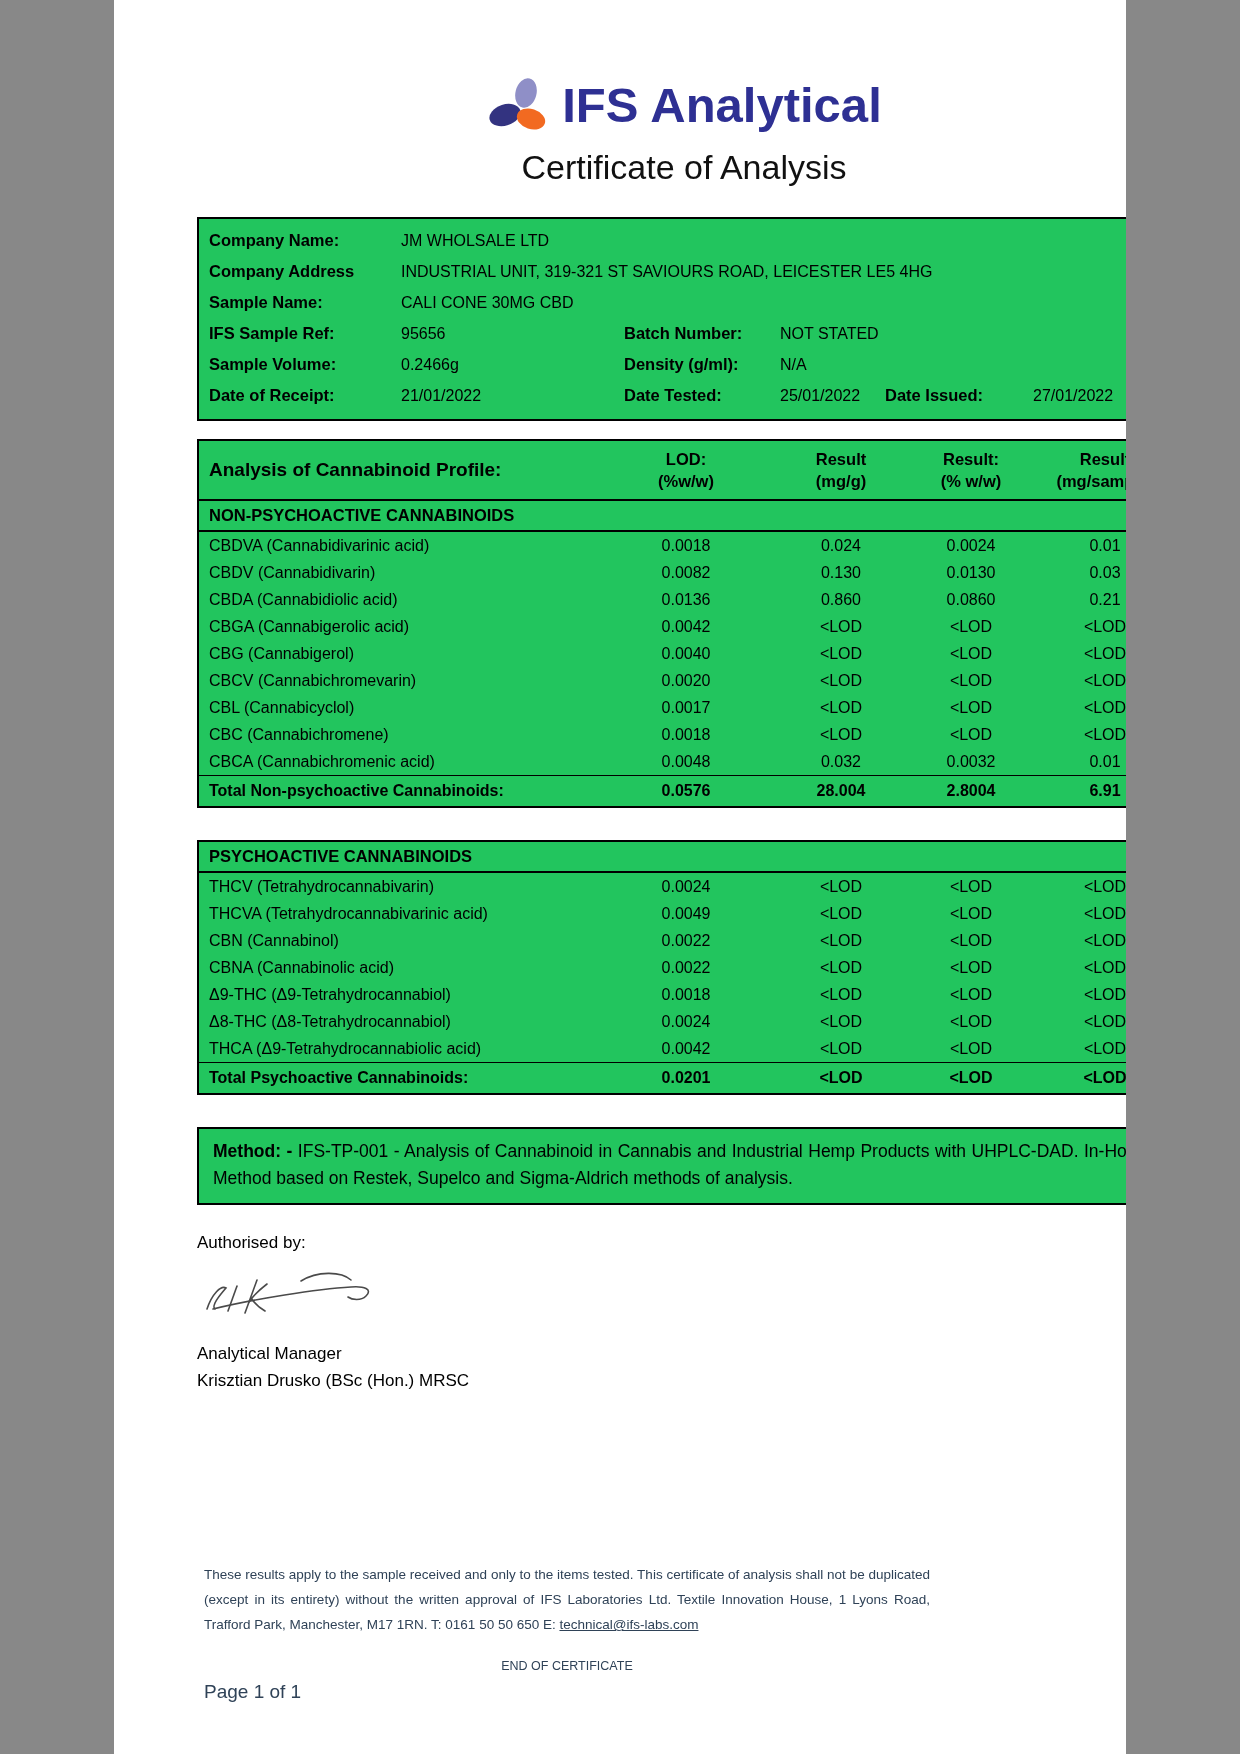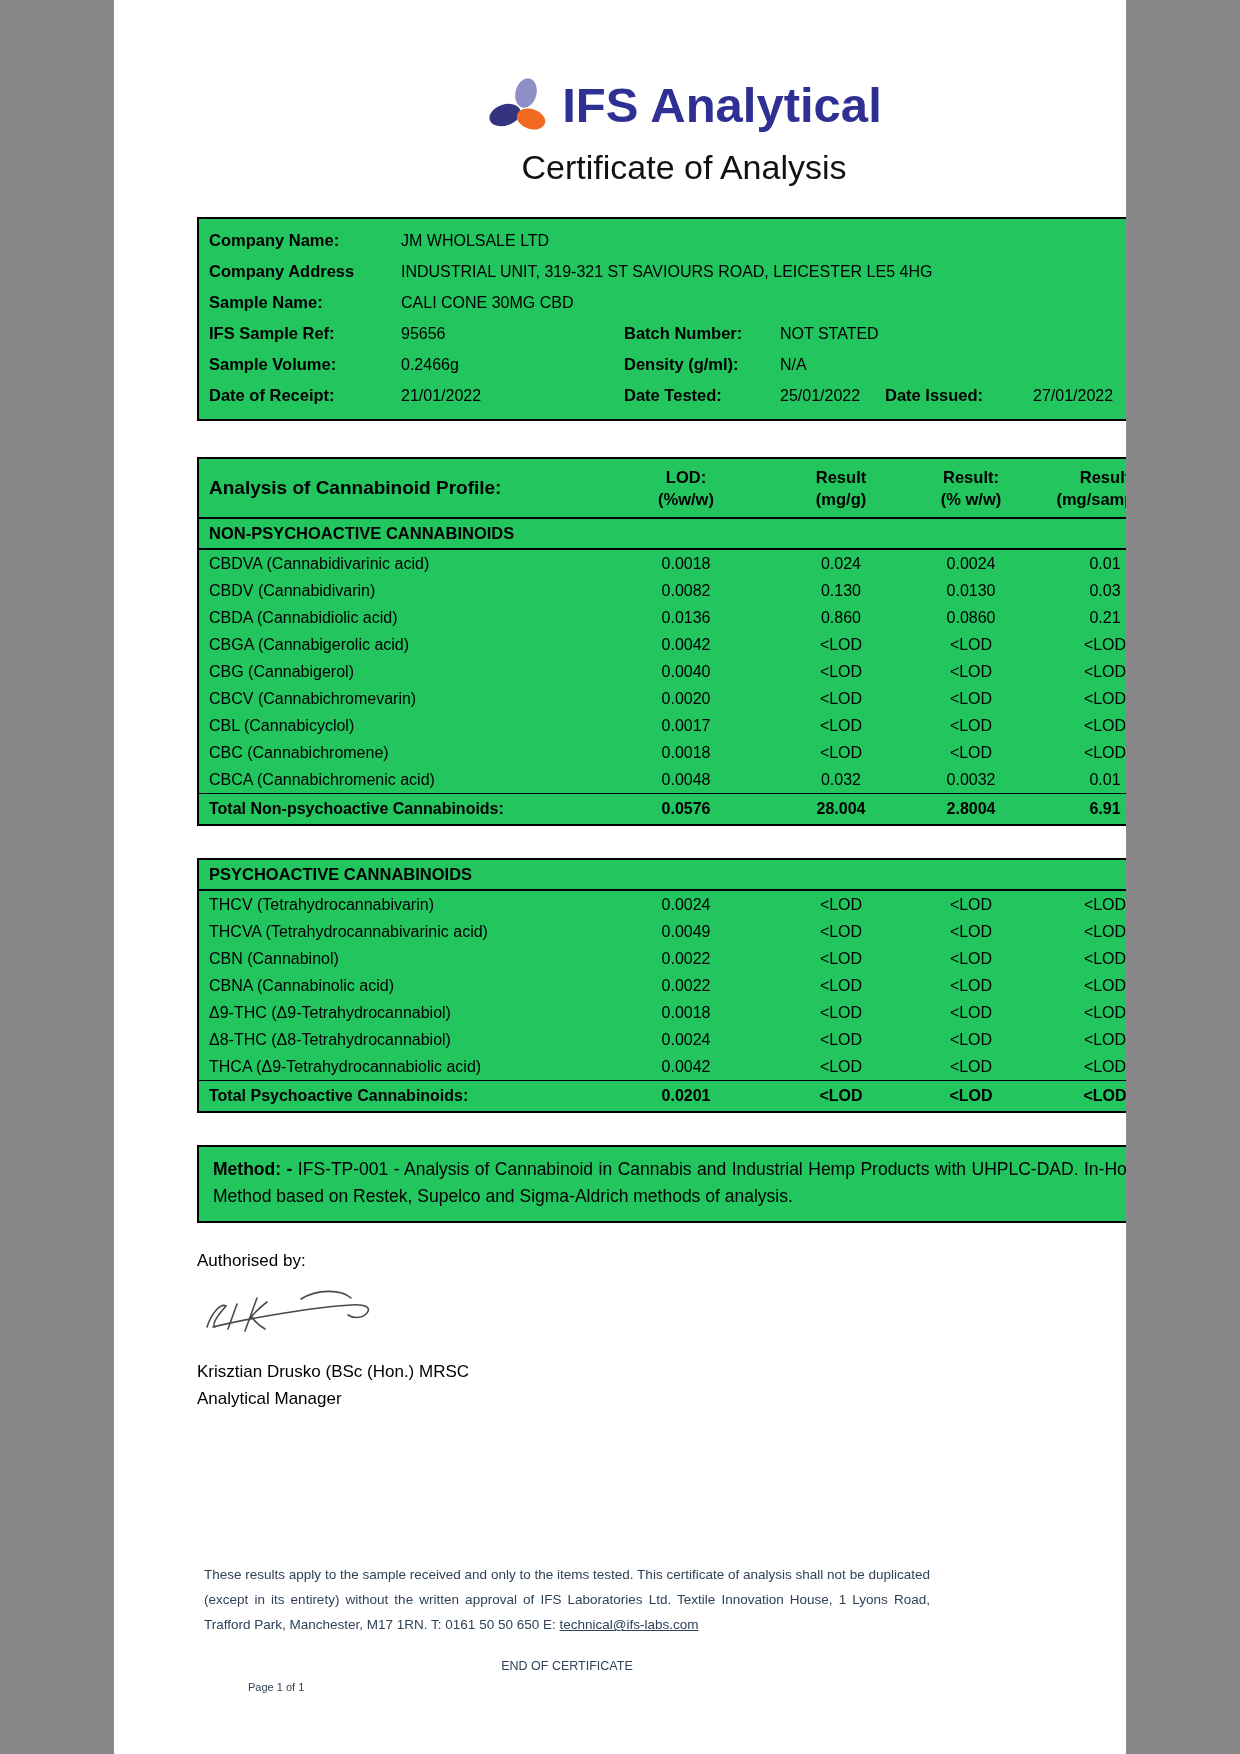--- a/index.html
+++ b/index.html
@@ -21,21 +21,21 @@
   .info-box{margin-top:30px;padding:6px 0 8px 0;}
   .info-row{display:flex;align-items:baseline;min-height:31px;padding-left:10px;font-size:16px;line-height:31px;}
   .ilabel{font-weight:bold;font-size:16.5px;}
   .w-l1{width:192px;flex:none;}
   .w-v1{width:223px;flex:none;}
   .w-l2{width:156px;flex:none;}
   .w-v2{width:105px;flex:none;}
   .w-l3{width:148px;flex:none;}
 
   
-  .atable{margin-top:36px;border-width:2.5px;}
+  .atable{margin-top:18px;border-width:2.5px;}
   .t2{margin-top:32px;}
   .hrow{display:grid;grid-template-columns:392px 190px 120px 140px 1fr;align-items:center;height:58px;border-bottom:2px solid #000;}
   .htitle{font-size:19px;font-weight:bold;padding-left:10px;}
   .hcol{text-align:center;font-size:16.5px;font-weight:bold;line-height:1.35;}
   .srow{display:flex;align-items:center;height:29px;border-bottom:2px solid #000;font-weight:bold;font-size:16.5px;padding-left:10px;}
   .trow{display:grid;grid-template-columns:392px 190px 120px 140px 1fr;align-items:center;height:27px;font-size:16px;}
   .trow .name{padding-left:10px;text-align:left;}
   .trow .num{text-align:center;}
   .totrow{height:30px;font-weight:bold;border-top:1.5px solid #000;}
 
@@ -45,21 +45,21 @@
 
   
   .auth-label{margin-top:28px;font-size:17px;}
   .sig{margin-top:4px;margin-left:2px;}
   .sig-name{margin-top:14px;font-size:17px;line-height:1.55;}
 
   
   .disclaimer{position:absolute;left:90px;top:1562px;width:726px;font-size:13.5px;line-height:1.86;text-align:justify;color:#2f4257;}
   .email-link{text-decoration:underline;color:#2f4257;cursor:pointer;}
   .end-cert{position:absolute;left:90px;top:1659px;width:726px;text-align:center;font-size:12.5px;color:#2f4257;}
-  .page-num{position:absolute;left:90px;top:1681px;font-size:11px;color:#2f4257;margin-left:44px;}
+  .page-num{position:absolute;left:90px;top:1681px;font-size:19px;color:#2f4257;}
   .ukas-wrap{position:absolute;left:931px;top:1561px;width:96px;text-align:center;}
   .ukas-num{margin-top:4px;font-size:17px;font-weight:bold;color:#111;}
   .stamp-wrap{position:absolute;left:1044px;top:1558px;}
 </style>
 </head>
 <body>
 
 <div class="page">
   <div class="content">
 
@@ -283,22 +283,22 @@
         <path d="M8 52 C13 37 22 28 27 31 C20 39 12 49 16 52"></path>
         <path d="M38 29 L29 54"></path>
         <path d="M58 23 L46 56"></path>
         <path d="M68 27 C59 34 53 40 50 45"></path>
         <path d="M52 41 C56 47 61 51 66 54"></path>
         <path d="M14 52 C55 42 118 32 152 30 C165 29 174 32 167 39 C162 44 153 43 149 40"></path>
         <path d="M102 24 C118 14 142 14 152 23"></path>
       </g>
     </svg>
     <div class="sig-name">
+      <div>Analytical Manager</div>
       <div>Krisztian Drusko (BSc (Hon.) MRSC</div>
-      <div>Analytical Manager</div>
     </div>
   </div>
 
   <div class="disclaimer"><span>These results apply to the sample received and only to the items tested. This certificate of analysis shall not be duplicated (except in its entirety) without the written approval of IFS Laboratories Ltd. Textile Innovation House, 1 Lyons Road, Trafford Park, Manchester, M17 1RN. T: 0161 50 50 650 E: </span><a class="email-link">technical@ifs-labs.com</a></div>
 
   <div class="end-cert">END OF CERTIFICATE</div>
   <div class="page-num">Page 1 of 1</div>
 
 
   <div class="stamp-wrap">

